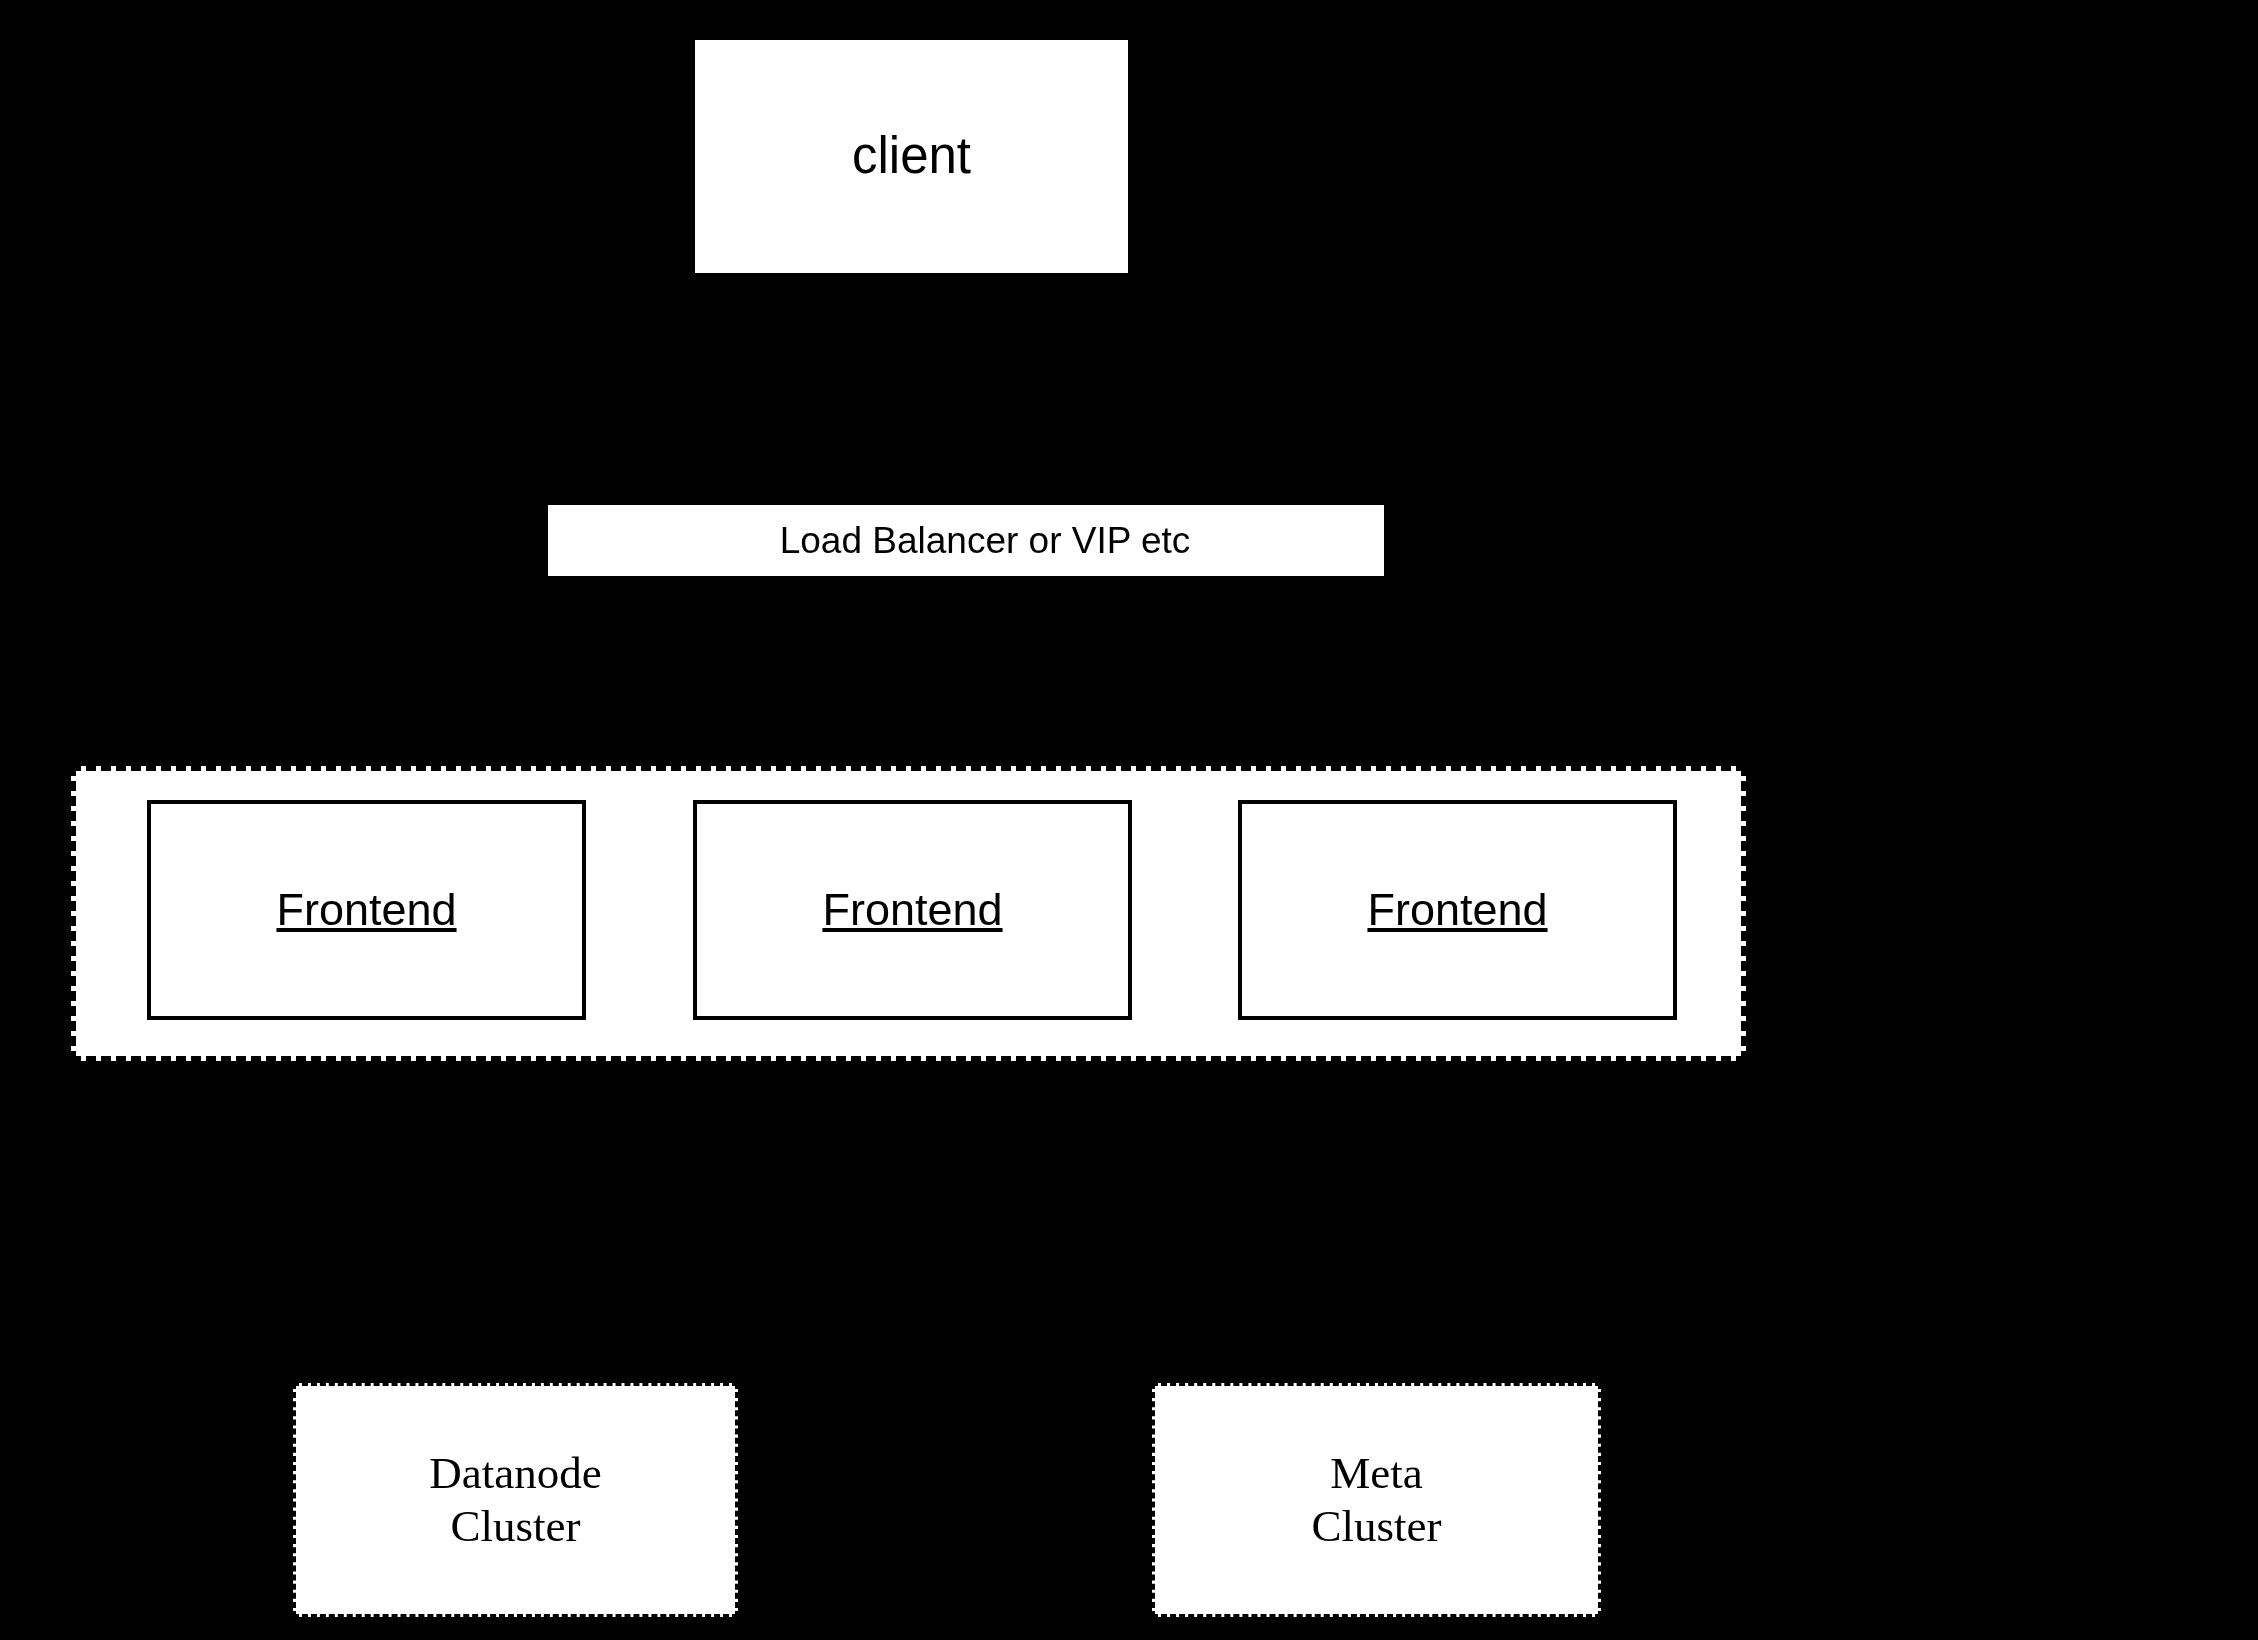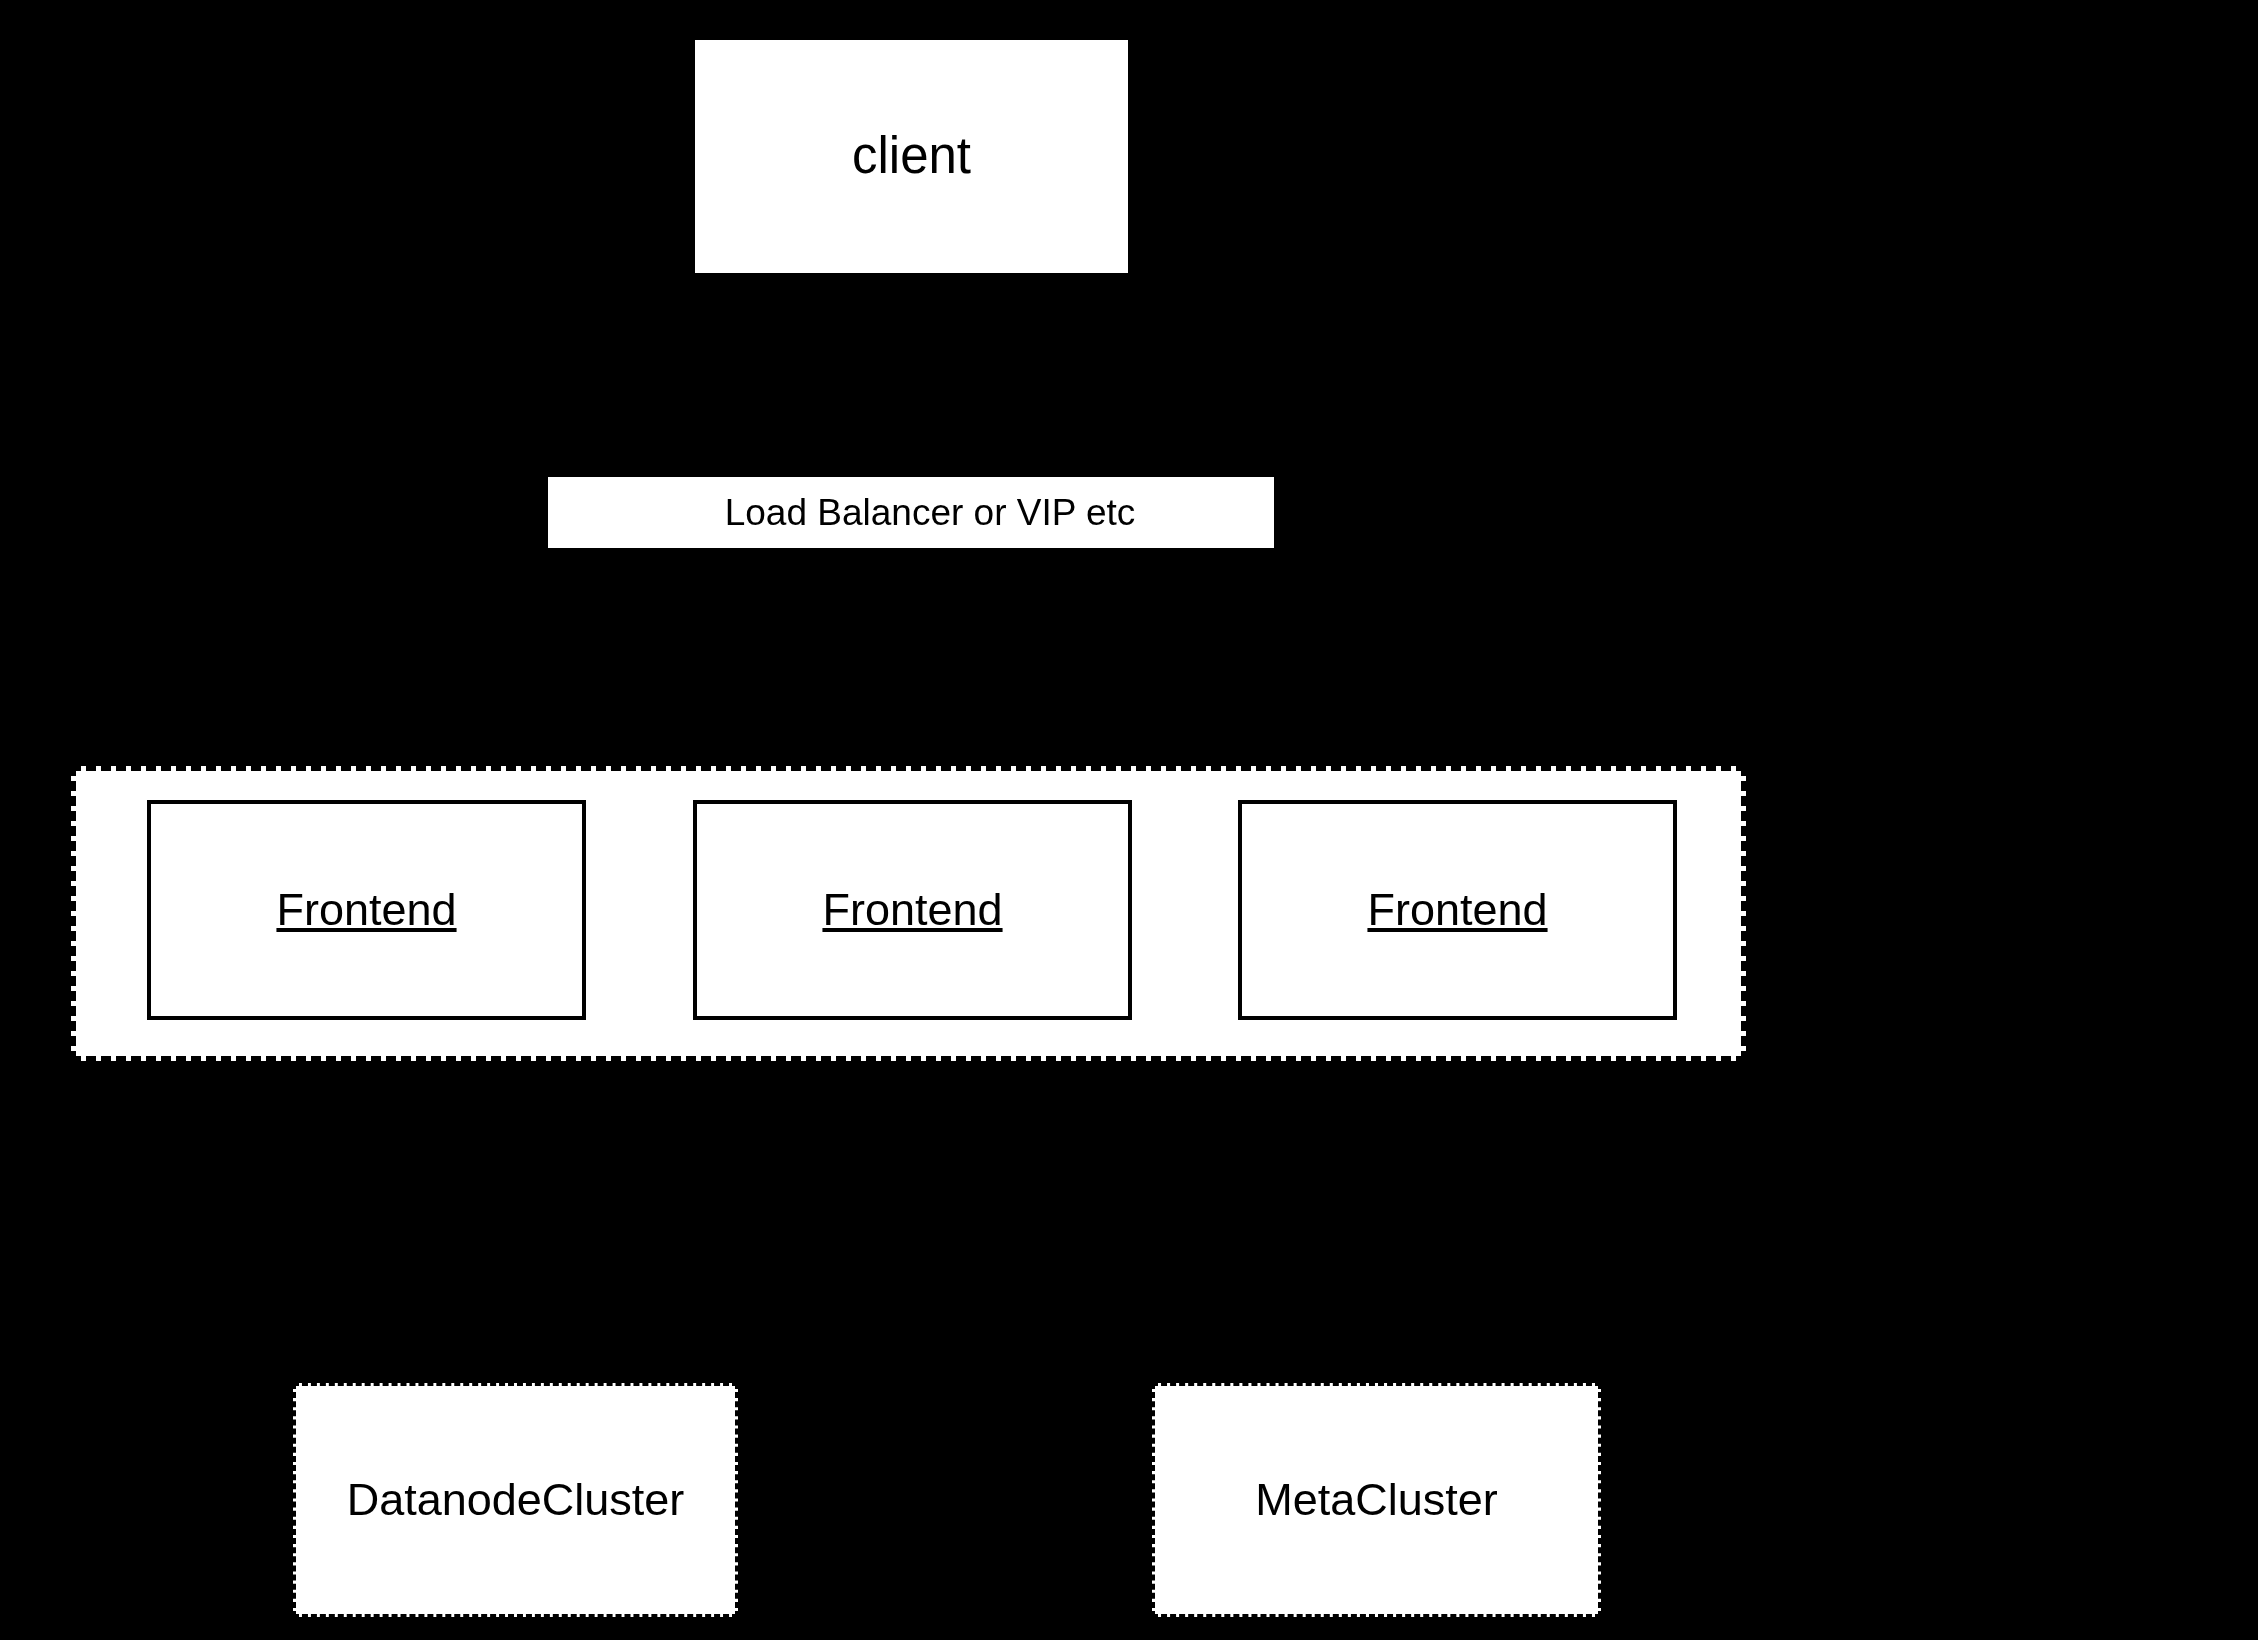--- a/index.html
+++ b/index.html
@@ -36,22 +36,22 @@
     top: 40px;
     width: 433px;
     height: 233px;
     border: none;
     font-size: 51px;
   }
 
   
   #load-balancer-node {
     left: 548px;
-    top: 477px;
-    width: 726px;
+    top: 505px;
+    width: 836px;
     height: 71px;
     border: none;
     font-size: 37px;
     padding-left: 38px;
   }
 
   
   #frontend-cluster {
     left: 71px;
     top: 766px;
@@ -73,21 +73,22 @@
   #frontend-node-1 { left: 147px; }
   #frontend-node-2 { left: 693px; }
   #frontend-node-3 { left: 1238px; }
 
   
   .cluster-node {
     top: 1383px;
     height: 234px;
     border: 3.6px dashed #000000;
     font-size: 45px;
-    flex-direction: row;
+    flex-direction: column;
+    font-family: Liberation Serif, serif;
   }
   #datanode-cluster-node {
     left: 293px;
     width: 445px;
   }
   #meta-cluster-node {
     left: 1152px;
     width: 449px;
   }
   .cluster-line { display: block; }

